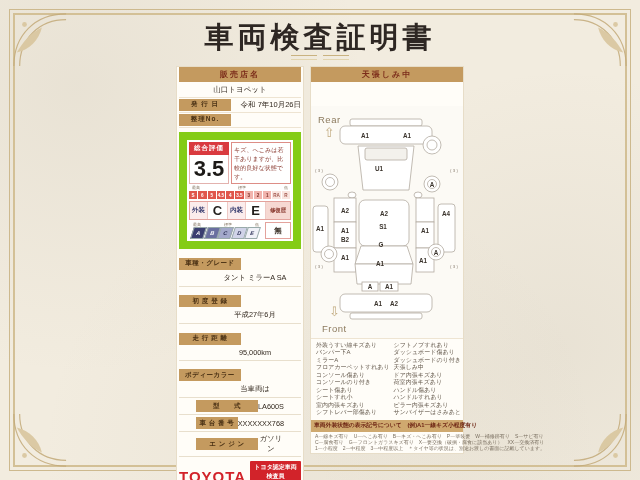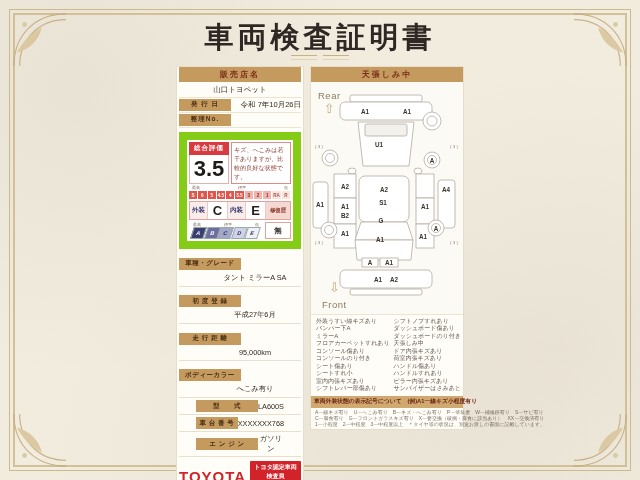--- a/index.html
+++ b/index.html
@@ -69,21 +69,21 @@
   .drow.stack .val{display:block;text-align:center;margin:3px 0 0 30px;font-size:7.3px;color:#33291f;}
   .drow.inline .val{flex:1;text-align:center;font-size:7.3px;color:#33291f;}
 
   .toy-row{display:flex;align-items:center;gap:4px;padding:4px 0 3px;}
   .toyota{color:#d2232a;font-weight:bold;font-size:15px;letter-spacing:1px;}
   .toy-right{flex:1;}
   .badge{background:#d2232a;color:#fff;font-size:6px;font-weight:bold;text-align:center;padding:1.5px 2px;border-radius:1px;}
   .insp-id{font-size:7px;text-align:center;color:#33291f;margin-top:2px;}
   .para{border-top:1px solid #d9cfba;margin-top:1px;padding-top:3px;font-size:6px;line-height:1.55;color:#6b5c49;}
 
-  .dpanel{position:relative;height:232px;background:#fcfaf5;}
+  .dpanel{position:relative;height:232px;background:#fcfaf5;margin-top:24px;}
   .dir{position:absolute;z-index:2;text-align:center;}
   .dir .dtxt{font-size:9.5px;color:#8c7a5e;letter-spacing:.5px;}
   .dir .darrow{font-size:13px;color:#c2ab80;line-height:.9;display:block;}
   .dir.rear{left:7px;top:3px;}
   .dir.front{left:11px;bottom:2px;}
   .dgm{position:absolute;left:50%;top:12px;transform:translateX(-50%);width:150px;height:215px;}
   .dgm svg{position:absolute;left:0;top:0;}
   .dmg{position:absolute;transform:translate(-50%,-50%);font-size:6.3px;font-weight:bold;color:#3a332c;white-space:nowrap;}
   .dmg.tick{font-size:4.4px;font-weight:normal;color:#8d8174;}
 
@@ -214,21 +214,21 @@
         <div class="drow stack">
           <span class="chip">初 度 登 録</span>
           <span class="val">平成27年6月</span>
         </div>
         <div class="drow stack">
           <span class="chip">走 行 距 離</span>
           <span class="val">95,000km</span>
         </div>
         <div class="drow stack">
           <span class="chip">ボディーカラー</span>
-          <span class="val">へこみ有り</span>
+          <span class="val">当車両は</span>
         </div>
         <div class="drow inline">
           <span class="chip">型　　式</span>
           <span class="val">LA600S</span>
         </div>
         <div class="drow inline">
           <span class="chip">車 台 番 号</span>
           <span class="val">XXXXXXX768</span>
         </div>
         <div class="drow inline">

